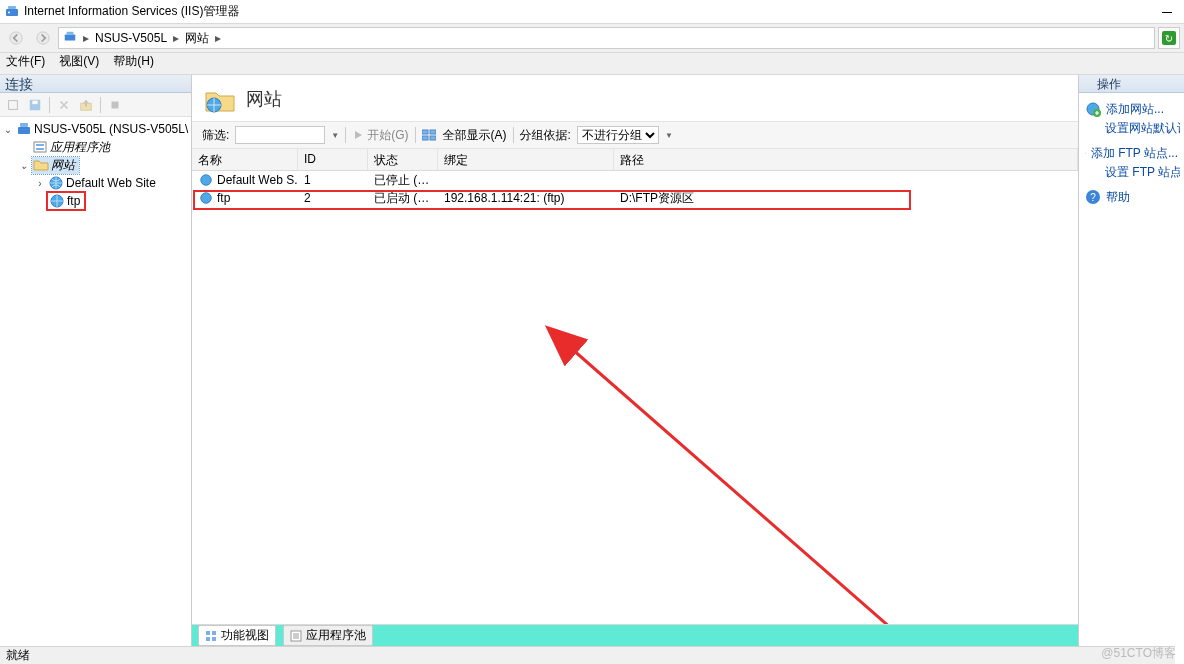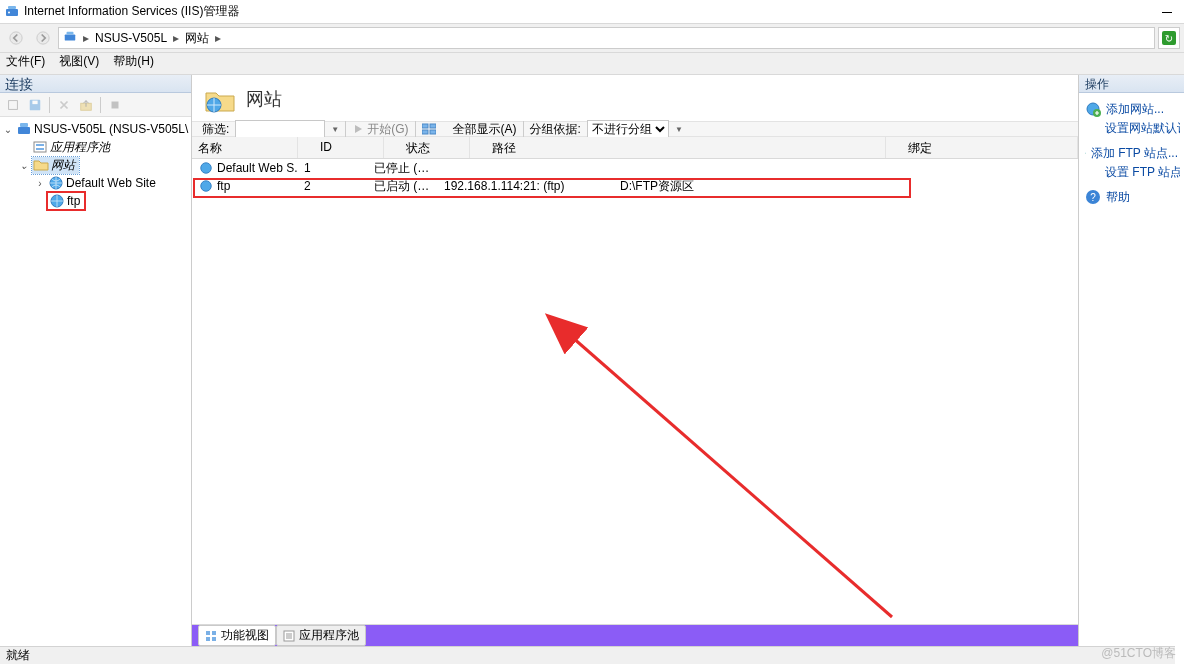--- a/index.html
+++ b/index.html
@@ -116,40 +116,39 @@
     .center-panel {
       flex:1; background:#fff; display:flex; flex-direction:column; overflow:hidden;
     }
     .page-title {
       display:flex; align-items:center; gap:10px; padding:8px 12px 6px 12px;
     }
     .page-title-text { font-size:18px; color:#333; }
     .page-title-icon { width:32px; height:32px; }
     
     .filter-bar {
-      height: 16px; display:flex; align-items:center; gap:6px; padding:0 10px;
+      height: 28px; display:flex; align-items:center; gap:6px; padding:0 10px;
       background:#f6f6f6; border-top:1px solid #e3e3e3; border-bottom:1px solid #e3e3e3;
       font-size:12px;
     }
     .filter-bar input {
       height:18px; border:1px solid #c8c8c8; width:90px; font-size:12px; padding:0 3px;
     }
     .filter-bar .sep { width:1px; height:16px; background:#ccc; }
     .filter-bar .muted { color:#888;justify-content:center; }
     .filter-bar select {
       height:18px; border:1px solid #c8c8c8; font-size:12px; background:#fff;
     }
     
     .data-grid {
       flex:1; position:relative;
     }
     .grid-header {
       display:flex; height:22px; background:#f4f4f4; border-bottom:1px solid #d9d9d9;
       font-size:12px;
-      gap:16px;
     }
     .gh { padding:3px 6px; border-right:1px solid #e3e3e3; }
     .gh-name { width:106px; }
     .gh-id  { width:70px; }
     .gh-st  { width:70px; }
     .gh-bind { width:176px; }
     .gh-path { flex:1; }
     .grid-row {
       display:flex; height:18px; font-size:12px; align-items:center;
     }
@@ -158,39 +157,39 @@
       border:2px solid #e82c2c;
       position:absolute;
       left: 1px; top: 41px; width: 718px; height: 20px;
       pointer-events:none;
     }
     .arrow-overlay {
       position:absolute; left:0; top:0; width:100%; height:100%; pointer-events:none;
     }
     
     .bottom-tabs {
-      height:22px; background:#8b5cf6; border-top:1px solid #d9d9d9;
-      display:flex; align-items:center; gap:0; padding:0 6px;
+      height:22px; background:#5eead4; border-top:1px solid #d9d9d9;
+      display:flex; align-items:center; gap:7px; padding:0 6px;
     }
     .btab {
       display:flex; align-items:center; gap:4px; padding:1px 6px;
       border:1px solid #c9c9c9; background:#fff; border-radius:2px; font-size:12px;
     }
     .btab.inactive { background:#efefef; }
     
     .actions-panel {
       width: 106px;
       background:#fff;
       border-left:1px solid #ccc;
       display:flex; flex-direction:column;
       overflow:hidden;
     }
     .act-header {
       height:18px; background:linear-gradient(#e8eef6, #d9e4f1);
-      border-bottom:1px solid #b9c9de; font-size:12px; padding:1px 6px; color:#1a3a5e;
+      border-bottom:1px solid #b9c9de; font-size:12px; padding:1px 18px; color:#1a3a5e;
     }
     .act-body { padding:6px 4px; font-size:12px; }
     .act-link { display:flex; gap:5px; color:#0a4aa3; padding:2px 2px; white-space:nowrap; overflow:hidden;}
     .act-sub { color:#0a4aa3; padding-left:22px; white-space:nowrap; overflow:hidden; }
     
     .status-bar {
       position:absolute; left:0; right:9px; bottom:0; height:18px;
       background:#f0f0f0; border-top:1px solid #d3d3d3; font-size:12px;
       padding:1px 6px; display:flex; align-items:center;
     }
@@ -362,21 +361,21 @@
       <input type="text" style="">
       <span style="font-size:8px; color:#666;">▼</span>
       <span class="sep"></span>
       <span class="muted" style="display:flex; align-items:center; gap:3px;">
         <svg width="12" height="12" viewBox="0 0 12 12">
             <path d="M3 2 L10 6 L3 10 z" fill="#bdbdbd"></path>
           </svg>
         <span>开始(G)</span>
       </span>
       <span class="sep"></span>
-      <span style="display:flex; align-items:center; gap:17px;">
+      <span style="display:flex; align-items:center; gap:7px;">
         <svg width="14" height="12" viewBox="0 0 14 12">
             <rect x="0" y="1" width="6" height="4" fill="#7ab4ea" stroke="#4b88c6"></rect>
             <rect x="8" y="1" width="6" height="4" fill="#7ab4ea" stroke="#4b88c6"></rect>
             <rect x="0" y="7" width="6" height="4" fill="#7ab4ea" stroke="#4b88c6"></rect>
             <rect x="8" y="7" width="6" height="4" fill="#7ab4ea" stroke="#4b88c6"></rect>
           </svg>
         <span>全部显示(A)</span>
       </span>
       <span class="sep"></span>
       <span>分组依据:</span>
@@ -384,22 +383,22 @@
         <option>不进行分组</option>
       </select>
       <span style="font-size:8px; color:#666;">▼</span>
     </div>
 
     <div class="data-grid">
       <div class="grid-header">
         <div class="gh gh-name">名称</div>
         <div class="gh gh-id">ID</div>
         <div class="gh gh-st">状态</div>
+        <div class="gh gh-bind">绑定</div>
         <div class="gh gh-path">路径</div>
-        <div class="gh gh-bind">绑定</div>
       </div>
 
       <div class="grid-row">
         <div class="gc gh-name" style="display:flex; align-items:center; gap:3px;">
           <span class="tree-icon">
               <svg width="14" height="14" viewBox="0 0 16 16">
                 <circle cx="8" cy="8" r="6" fill="#4fa8e8" stroke="#2d7ac0"></circle>
               </svg>
             </span>
           <span>Default Web S...</span>

